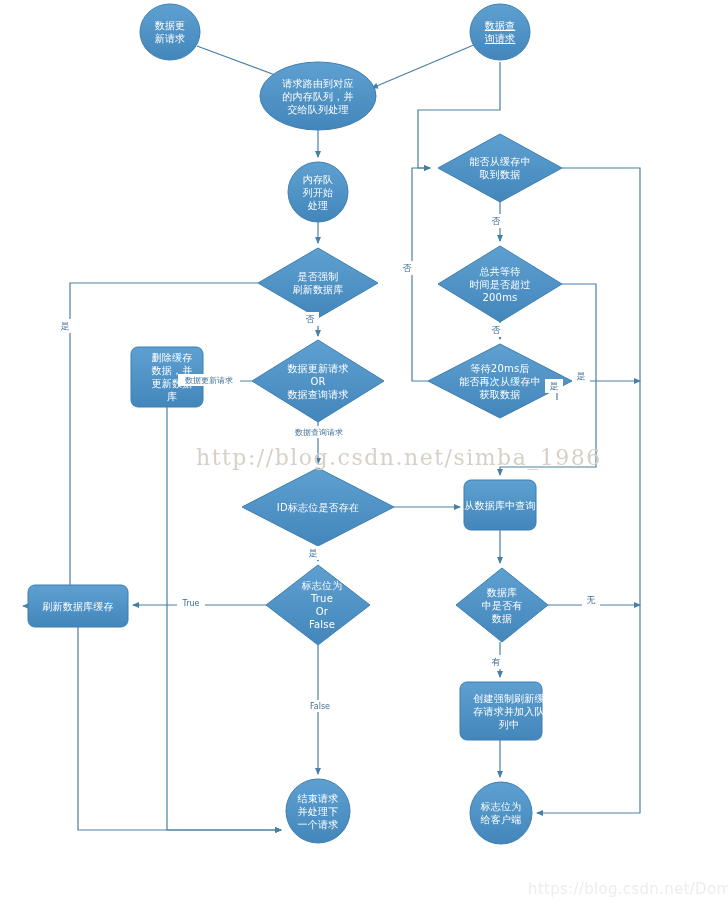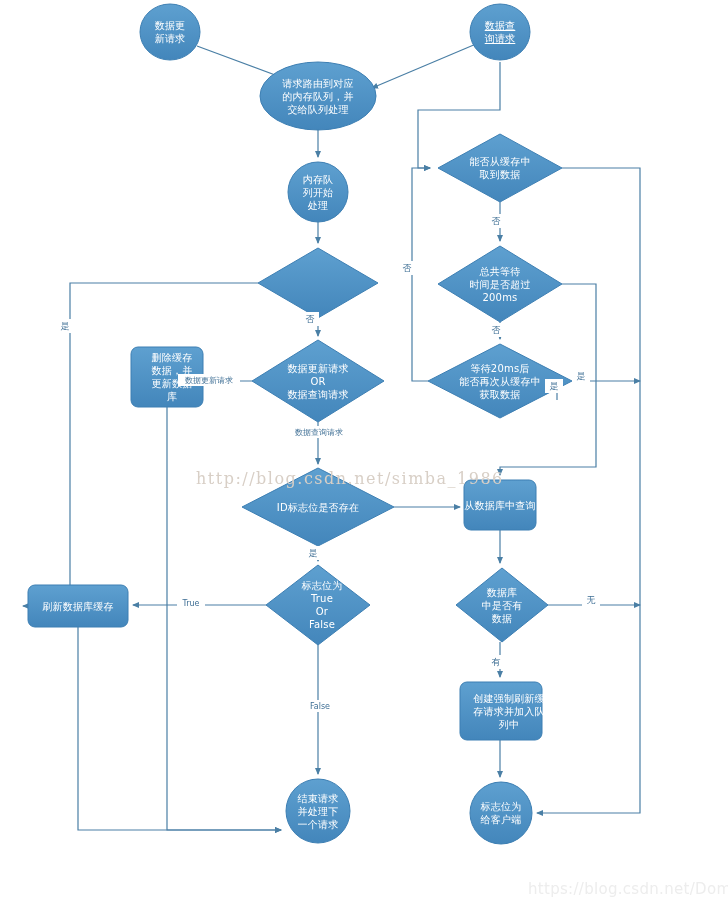--- a/index.html
+++ b/index.html
@@ -1,21 +1,21 @@
 <!DOCTYPE html>
 <html><head>
 <meta charset="utf-8">
 <style>
   html,body{margin:0;padding:0;background:#ffffff;}
   body{font-family:"DejaVu Sans","Liberation Sans",sans-serif;}
   #canvas{position:relative;width:728px;height:908px;background:#fff;overflow:hidden;}
   #canvas svg{position:absolute;left:0;top:0;width:728px;height:908px;}
   .wm{position:absolute;white-space:nowrap;pointer-events:none;}
-  .wm-center{left:196px;top:469px;font-family:"DejaVu Serif","Liberation Serif",serif;
-    font-size:16px;color:#d8cfc6;letter-spacing:1.5px;}
+  .wm-center{left:196px;top:445px;font-family:"DejaVu Serif","Liberation Serif",serif;
+    font-size:22px;color:#d8cfc6;letter-spacing:1.5px;}
   .wm-bottom{left:528px;top:880px;font-size:15px;color:#ededed;letter-spacing:.3px;}
   .nodeLabel{position:absolute;display:flex;align-items:center;justify-content:center;
     text-align:center;color:#ffffff;font-size:10px;line-height:13px;
     pointer-events:none;white-space:pre-line;letter-spacing:.2px;}
   .edgeLabel{position:absolute;display:flex;align-items:center;justify-content:center;
     text-align:center;color:#3f6f95;font-size:9px;line-height:11px;
     background:#ffffff;padding:0 1px;white-space:pre-line;}
 </style>
 </head>
 <body>
@@ -88,20 +88,22 @@
   <div class="nodeLabel" style="left:140px;top:4px;width:60px;height:56px;">数据更
 新请求</div>
   <div class="nodeLabel" style="left:470px;top:4px;width:60px;height:56px;text-decoration:underline;">数据查
 询请求</div>
   <div class="nodeLabel" style="left:260px;top:62px;width:116px;height:68px;">请求路由到对应
 的内存队列，并
 交给队列处理</div>
   <div class="nodeLabel" style="left:288px;top:162px;width:60px;height:60px;font-family:Liberation Serif, serif;">内存队
 列开始
 处理</div>
+  <div class="nodeLabel" style="left:258px;top:248px;width:120px;height:70px;">是否强制
+刷新数据库</div>
   <div class="nodeLabel" style="left:252px;top:340px;width:132px;height:82px;">数据更新请求
 OR
 数据查询请求</div>
   <div class="nodeLabel" style="left:136px;top:347px;width:72px;height:60px;">删除缓存
 数据，并
 更新数据
 库</div>
   <div class="nodeLabel" style="left:242px;top:468px;width:152px;height:78px;">ID标志位是否存在</div>
   <div class="nodeLabel" style="left:270px;top:565px;width:104px;height:80px;">标志位为
 True

